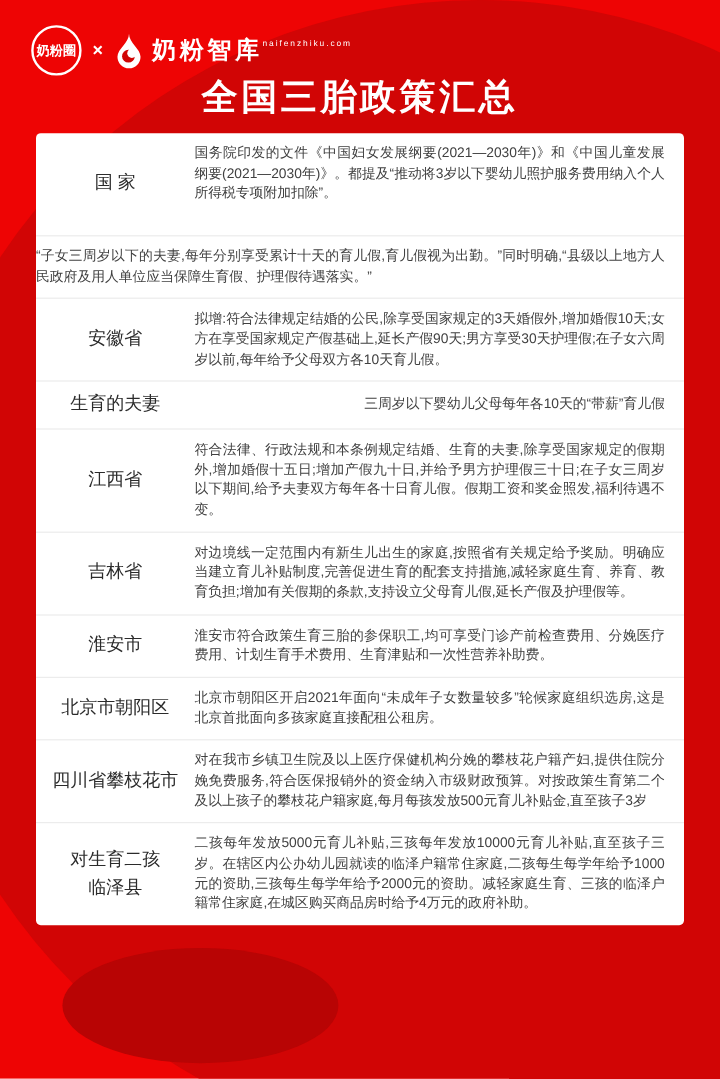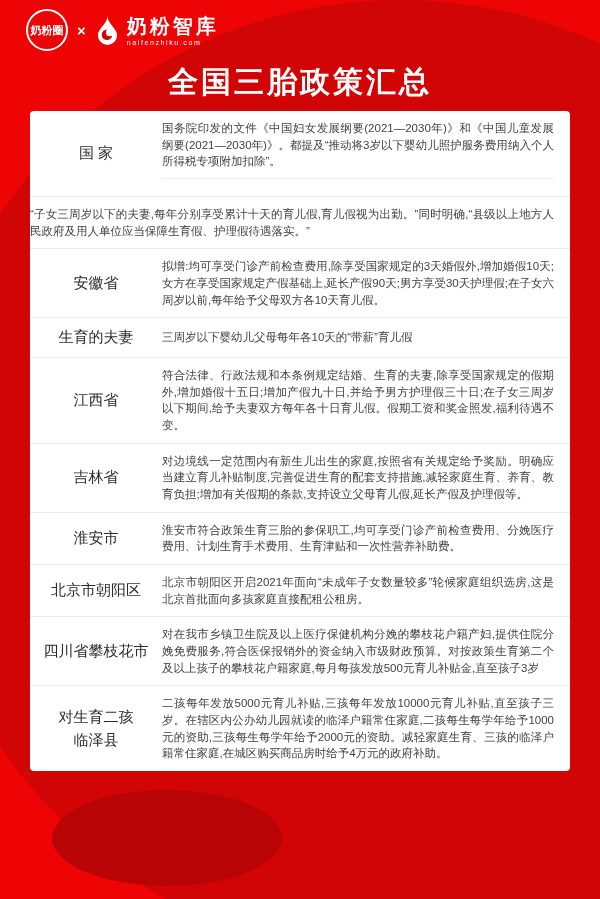--- a/index.html
+++ b/index.html
@@ -1,33 +1,33 @@
 <!DOCTYPE html>
 <html lang="zh"><head>
 <meta charset="utf-8">
 <style>
   html,body{margin:0;padding:0;}
   body{width:600px;font-family:"Liberation Sans","DejaVu Sans",sans-serif;}
   .page{position:relative;width:600px;height:899px;background:#ee0404;overflow:hidden;}
   .deco-circle{position:absolute;left:-80px;top:0;width:960px;height:960px;border-radius:50%;background:#d10505;}
   .deco-blob{position:absolute;left:52px;top:790px;width:230px;height:96px;border-radius:50%;background:#b80404;}
   header{position:relative;}
-  .logo-row{display:flex;align-items:center;padding:8px 0 0 26px;height:44px;}
+  .logo-row{display:flex;align-items:center;padding:20px 0 0 26px;height:44px;}
   .badge{width:38px;height:38px;border:2px solid #fff;border-radius:50%;color:#fff;display:flex;align-items:center;justify-content:center;font-size:11px;font-weight:bold;flex:0 0 auto;}
   .x-sep{color:#fff;font-size:15px;margin:0 9px;font-weight:bold;}
   .drop{display:flex;align-items:center;margin-right:7px;}
-  .brand{display:flex;flex-direction:column;justify-content:center;}
+  .brand{display:flex;flex-direction:row;justify-content:center;}
   .brand-name{color:#fff;font-weight:bold;font-size:20px;letter-spacing:3px;line-height:1.1;}
   .brand-domain{color:#fff;font-size:7px;letter-spacing:1.6px;margin-top:2px;}
-  .title{margin:12px 0 0;text-align:center;color:#fff;font-size:30px;font-weight:bold;letter-spacing:3px;line-height:1.2;position:relative;}
+  .title{margin:0 0 0;text-align:center;color:#fff;font-size:30px;font-weight:bold;letter-spacing:3px;line-height:1.2;position:relative;}
   .card{position:relative;margin:11px 30px 0;background:#ffffff;border-radius:4px;overflow:hidden;}
   .row{display:flex;border-top:1px solid #ececec;}
   .row:first-child{border-top:none;}
   .region{flex:0 0 132px;display:flex;align-items:center;justify-content:center;text-align:center;font-size:15px;font-weight:normal;color:#2b2b2b;white-space:pre-line;line-height:1.5;padding:8px 6px;box-sizing:border-box;}
-  .content{flex:1;padding:9px 16px 9px 0;display:flex;flex-direction:column;justify-content:center;}
+  .content{flex:1;padding:9px 16px 9px 0;display:flex;flex-direction:column;justify-content:center;align-items:flex-end;}
   .para{font-size:11.5px;line-height:1.45;color:#404040;text-align:justify;}
   .inner-divider{border-top:1px solid #ececec;margin:8px 0;}
 </style>
 </head>
 <body>
 
 <div class="page">
   <div class="deco-circle"></div>
   <div class="deco-blob"></div>
 
@@ -64,21 +64,21 @@
   <section class="row">
     <div class="content">
           <div class="para">“子女三周岁以下的夫妻,每年分别享受累计十天的育儿假,育儿假视为出勤。”同时明确,“县级以上地方人民政府及用人单位应当保障生育假、护理假待遇落实。”</div>
         </div>
   </section>
 
 
   <section class="row">
     <div class="region">安徽省</div>
     <div class="content">
-          <div class="para">拟增:均可享受门诊产前检查费用,除享受国家规定的3天婚假外,增加婚假10天;女方在享受国家规定产假基础上,延长产假90天;男方享受30天护理假;在子女六周岁以前,每年给予父母双方各10天育儿假。</div>
+          <div class="para">拟增:符合法律规定结婚的公民,除享受国家规定的3天婚假外,增加婚假10天;女方在享受国家规定产假基础上,延长产假90天;男方享受30天护理假;在子女六周岁以前,每年给予父母双方各10天育儿假。</div>
         </div>
   </section>
 
   <section class="row">
     <div class="region">生育的夫妻</div>
     <div class="content">
           <div class="para">三周岁以下婴幼儿父母每年各10天的“带薪”育儿假</div>
         </div>
   </section>
 

